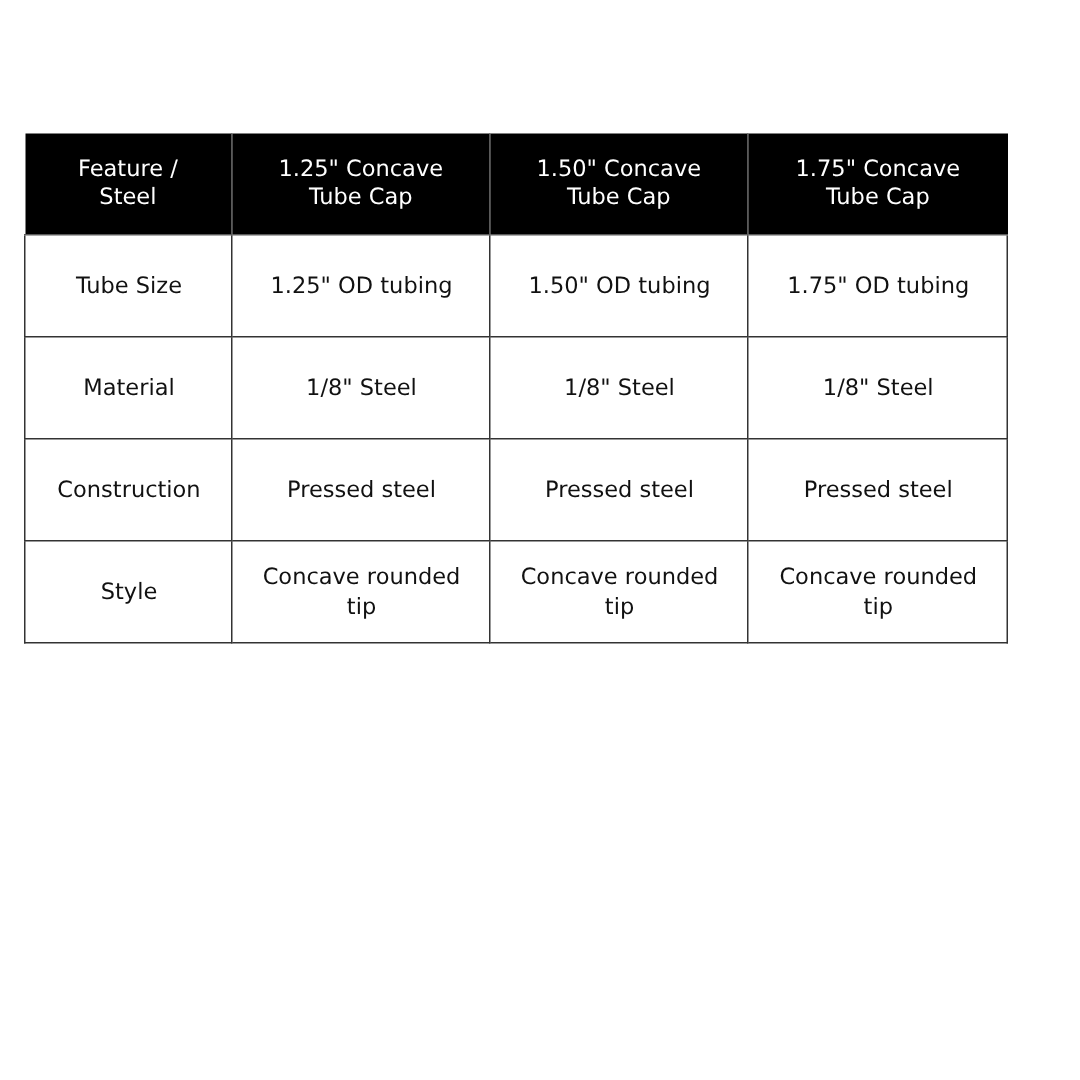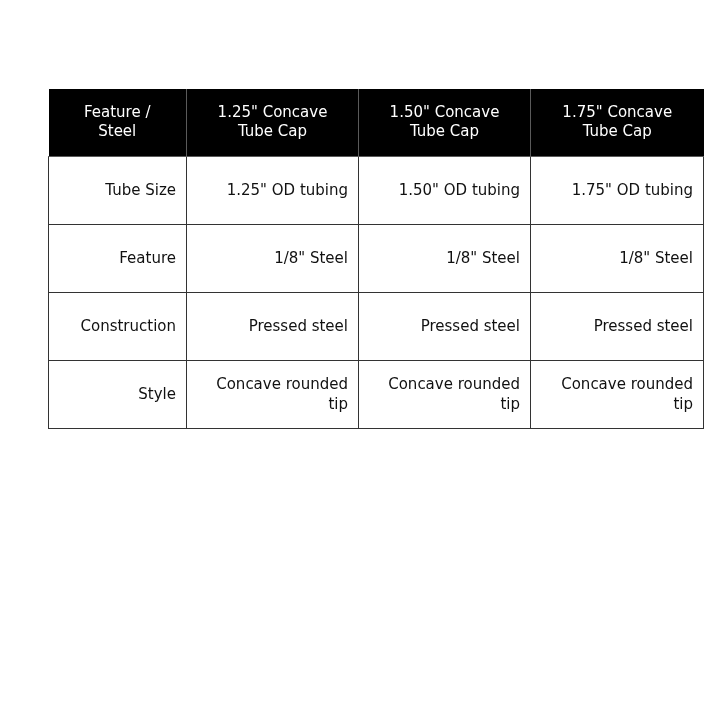--- a/index.html
+++ b/index.html
@@ -1,37 +1,37 @@
 <!DOCTYPE html>
 <html><head>
   <meta charset="utf-8">
   <style>
     html, body { margin: 0; padding: 0; background: #ffffff; }
     body { width: 720px; height: 720px; position: relative; overflow: hidden;
            font-family: "DejaVu Sans", sans-serif; color: #111; }
     table.spec {
-      position: absolute; left: 48px; top: 89px;
+      position: absolute; left: 16px; top: 89px;
       width: 655px; border-collapse: collapse; table-layout: fixed;
     }
     table.spec col.c0 { width: 138px; }
     table.spec col.c1 { width: 172px; }
     table.spec col.c2 { width: 172px; }
     table.spec col.c3 { width: 173px; }
     table.spec th {
       background: #000; color: #fff; font-weight: normal;
       font-size: 15px; line-height: 19px; height: 67px; padding: 0 8px;
       text-align: center; vertical-align: middle;
       border: 1px solid #5a5a5a; border-top: none;
       box-sizing: border-box;
     }
     table.spec th:first-child { border-left: none; }
     table.spec th:last-child { border-right: none; }
     table.spec td {
       font-size: 15px; line-height: 20px; height: 68px;
-      padding: 0 10px 0 11px; vertical-align: middle; text-align: right;
+      padding: 0 10px 0 11px; vertical-align: middle; text-align: center;
       border: 1.5px solid #333; box-sizing: border-box;
     }
     .hdr-line { display: block; }
   </style>
 </head>
 <body>
 
 <table class="spec">
   <colgroup>
       <col class="c0">
@@ -60,21 +60,21 @@
     </tr>
   </thead>
   <tbody>
     <tr>
       <td>Tube Size</td>
       <td>1.25" OD tubing</td>
       <td>1.50" OD tubing</td>
       <td>1.75" OD tubing</td>
     </tr>
     <tr>
-      <td>Feature</td>
+      <td>Material</td>
       <td>1/8" Steel</td>
       <td>1/8" Steel</td>
       <td>1/8" Steel</td>
     </tr>
     <tr>
       <td>Construction</td>
       <td>Pressed steel</td>
       <td>Pressed steel</td>
       <td>Pressed steel</td>
     </tr>

